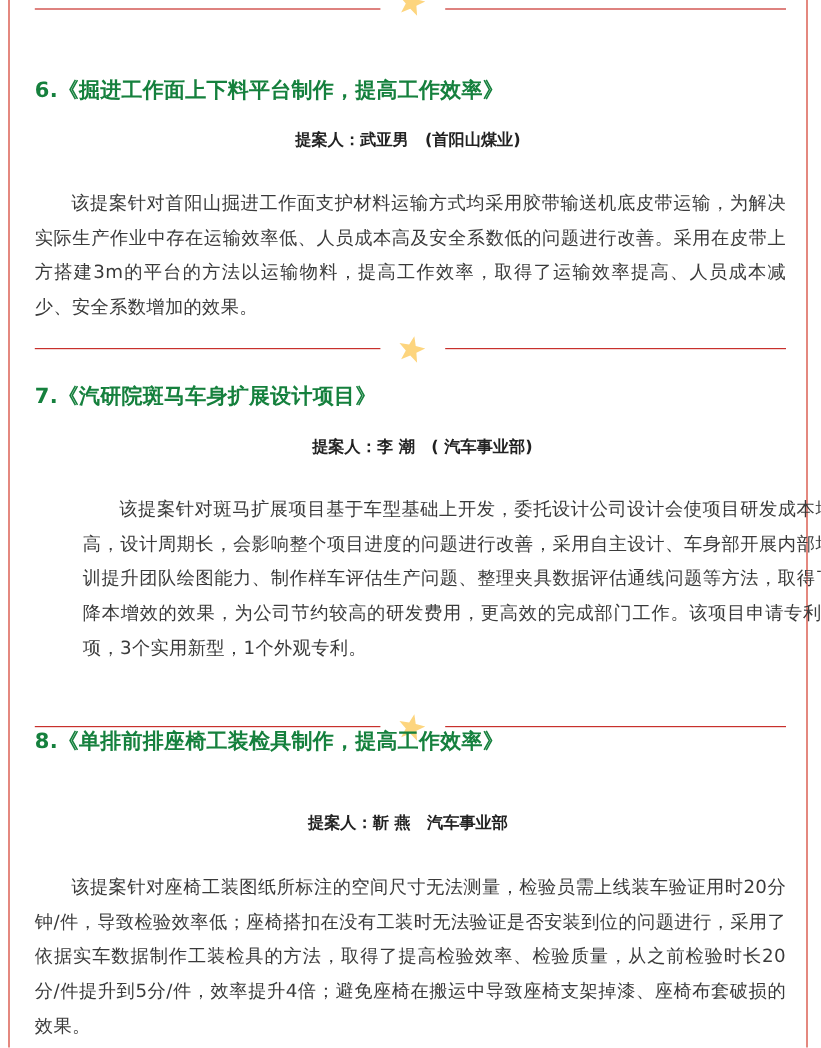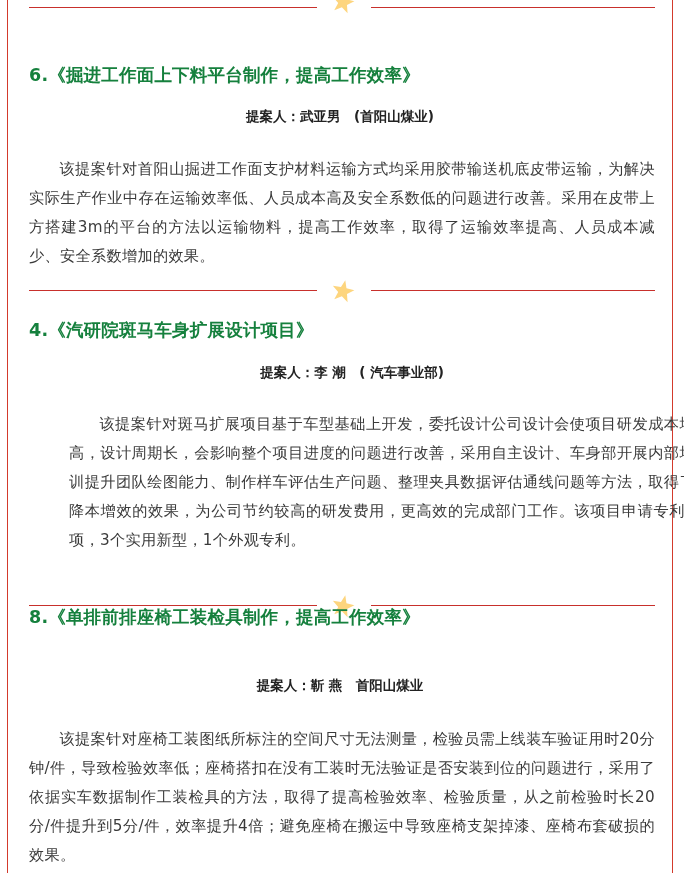--- a/index.html
+++ b/index.html
@@ -36,27 +36,27 @@
 <p class="body" style="top:155px;">该提案针对首阳山掘进工作面支护材料运输方式均采用胶带输送机底皮带运输，为解决实际生产作业中存在运输效率低、人员成本高及安全系数低的问题进行改善。采用在皮带上方搭建3m的平台的方法以运输物料，提高工作效率，取得了运输效率提高、人员成本减少、安全系数增加的效果。</p>
 
 <div class="divider" style="top:283px;">
   <div class="line-l"></div>
   <svg class="star" viewBox="0 0 24 24">
     <polygon points="12,1 14.8,8.6 23,9 16.5,14 18.8,22 12,17.4 5.2,22 7.5,14 1,9 9.2,8.6" fill="#fdd57e" transform="rotate(12 12 12)"></polygon>
   </svg>
   <div class="line-r"></div>
 </div>
 
-<div class="title" style="top:318px;">4.《汽研院斑马车身扩展设计项目》</div>
+<div class="title" style="top:318px;">7.《汽研院斑马车身扩展设计项目》</div>
 <div class="proposer" style="top:364px;margin-left:12px;">提案人：李 潮　( 汽车事业部)</div>
 <p class="body" style="top:410px;margin-left:40px;">该提案针对斑马扩展项目基于车型基础上开发，委托设计公司设计会使项目研发成本增高，设计周期长，会影响整个项目进度的问题进行改善，采用自主设计、车身部开展内部培训提升团队绘图能力、制作样车评估生产问题、整理夹具数据评估通线问题等方法，取得了降本增效的效果，为公司节约较高的研发费用，更高效的完成部门工作。该项目申请专利4项，3个实用新型，1个外观专利。</p>
 
 <div class="divider" style="top:598px;">
   <div class="line-l"></div>
   <svg class="star" viewBox="0 0 24 24">
     <polygon points="12,1 14.8,8.6 23,9 16.5,14 18.8,22 12,17.4 5.2,22 7.5,14 1,9 9.2,8.6" fill="#fdd57e" transform="rotate(12 12 12)"></polygon>
   </svg>
   <div class="line-r"></div>
 </div>
 
 <div class="title" style="top:605px;">8.《单排前排座椅工装检具制作，提高工作效率》</div>
-<div class="proposer" style="top:677px;">提案人：靳 燕　首阳山煤业</div>
+<div class="proposer" style="top:677px;">提案人：靳 燕　汽车事业部</div>
 <p class="body" style="top:725px;">该提案针对座椅工装图纸所标注的空间尺寸无法测量，检验员需上线装车验证用时20分钟/件，导致检验效率低；座椅搭扣在没有工装时无法验证是否安装到位的问题进行，采用了依据实车数据制作工装检具的方法，取得了提高检验效率、检验质量，从之前检验时长20分/件提升到5分/件，效率提升4倍；避免座椅在搬运中导致座椅支架掉漆、座椅布套破损的效果。</p>
 
 </body></html>

